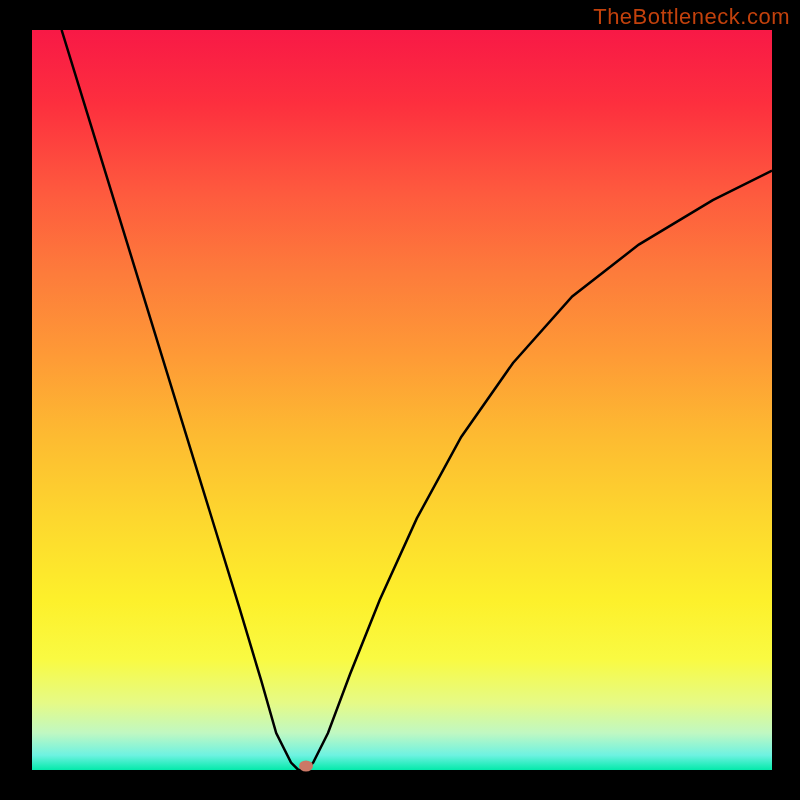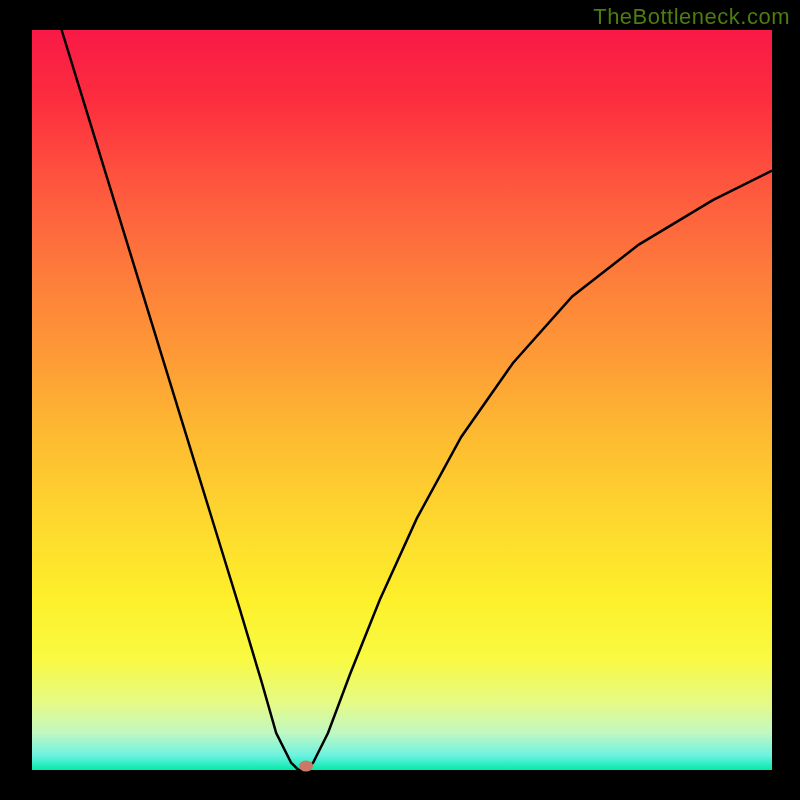--- a/index.html
+++ b/index.html
@@ -8,21 +8,21 @@
   .chart-container {
     position: relative;
     width: 800px;
     height: 800px;
     background: #000;
   }
   .watermark {
     position: absolute;
     top: 4px;
     right: 10px;
-    color: #4d7c0f;
+    color: #c2410c;
     font-size: 22px;
     font-weight: 500;
     letter-spacing: 0.5px;
     z-index: 10;
   }
   .plot-area {
     position: absolute;
     left: 32px;
     top: 30px;
     width: 740px;

